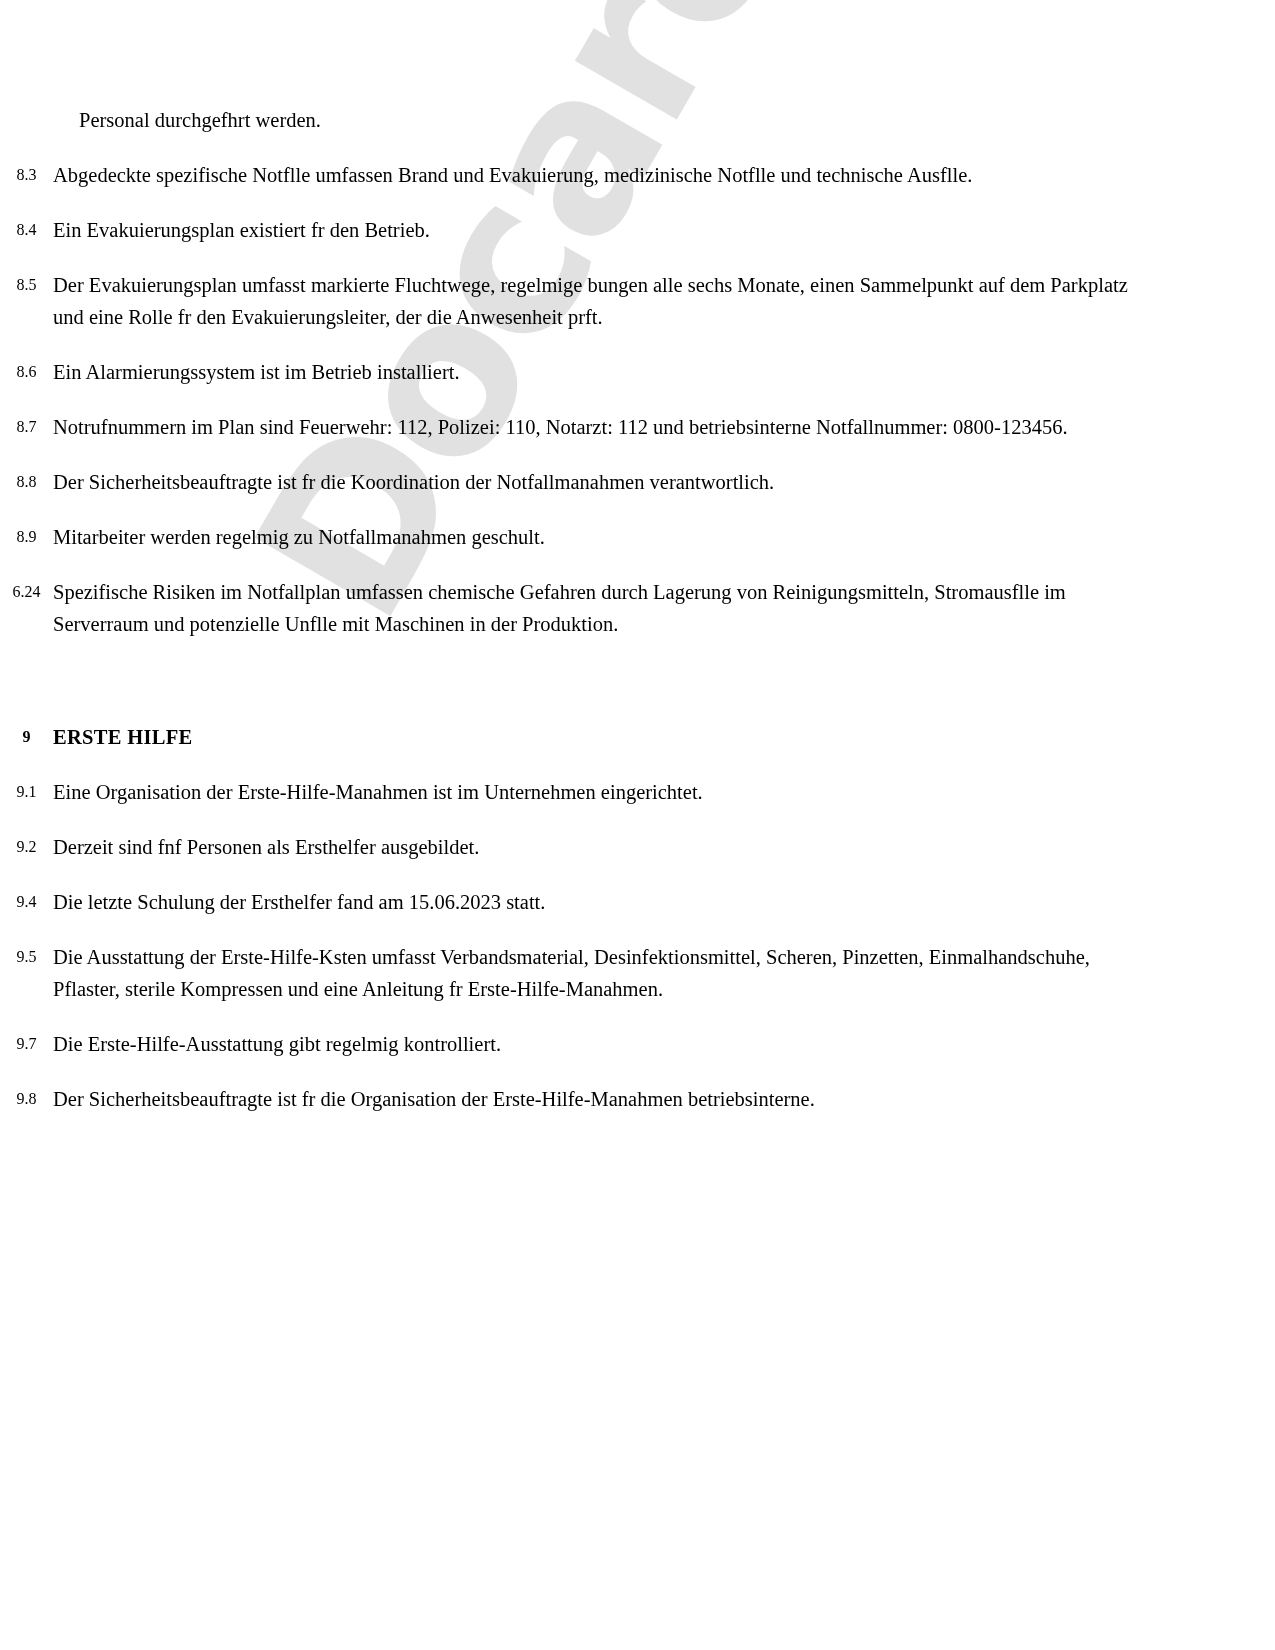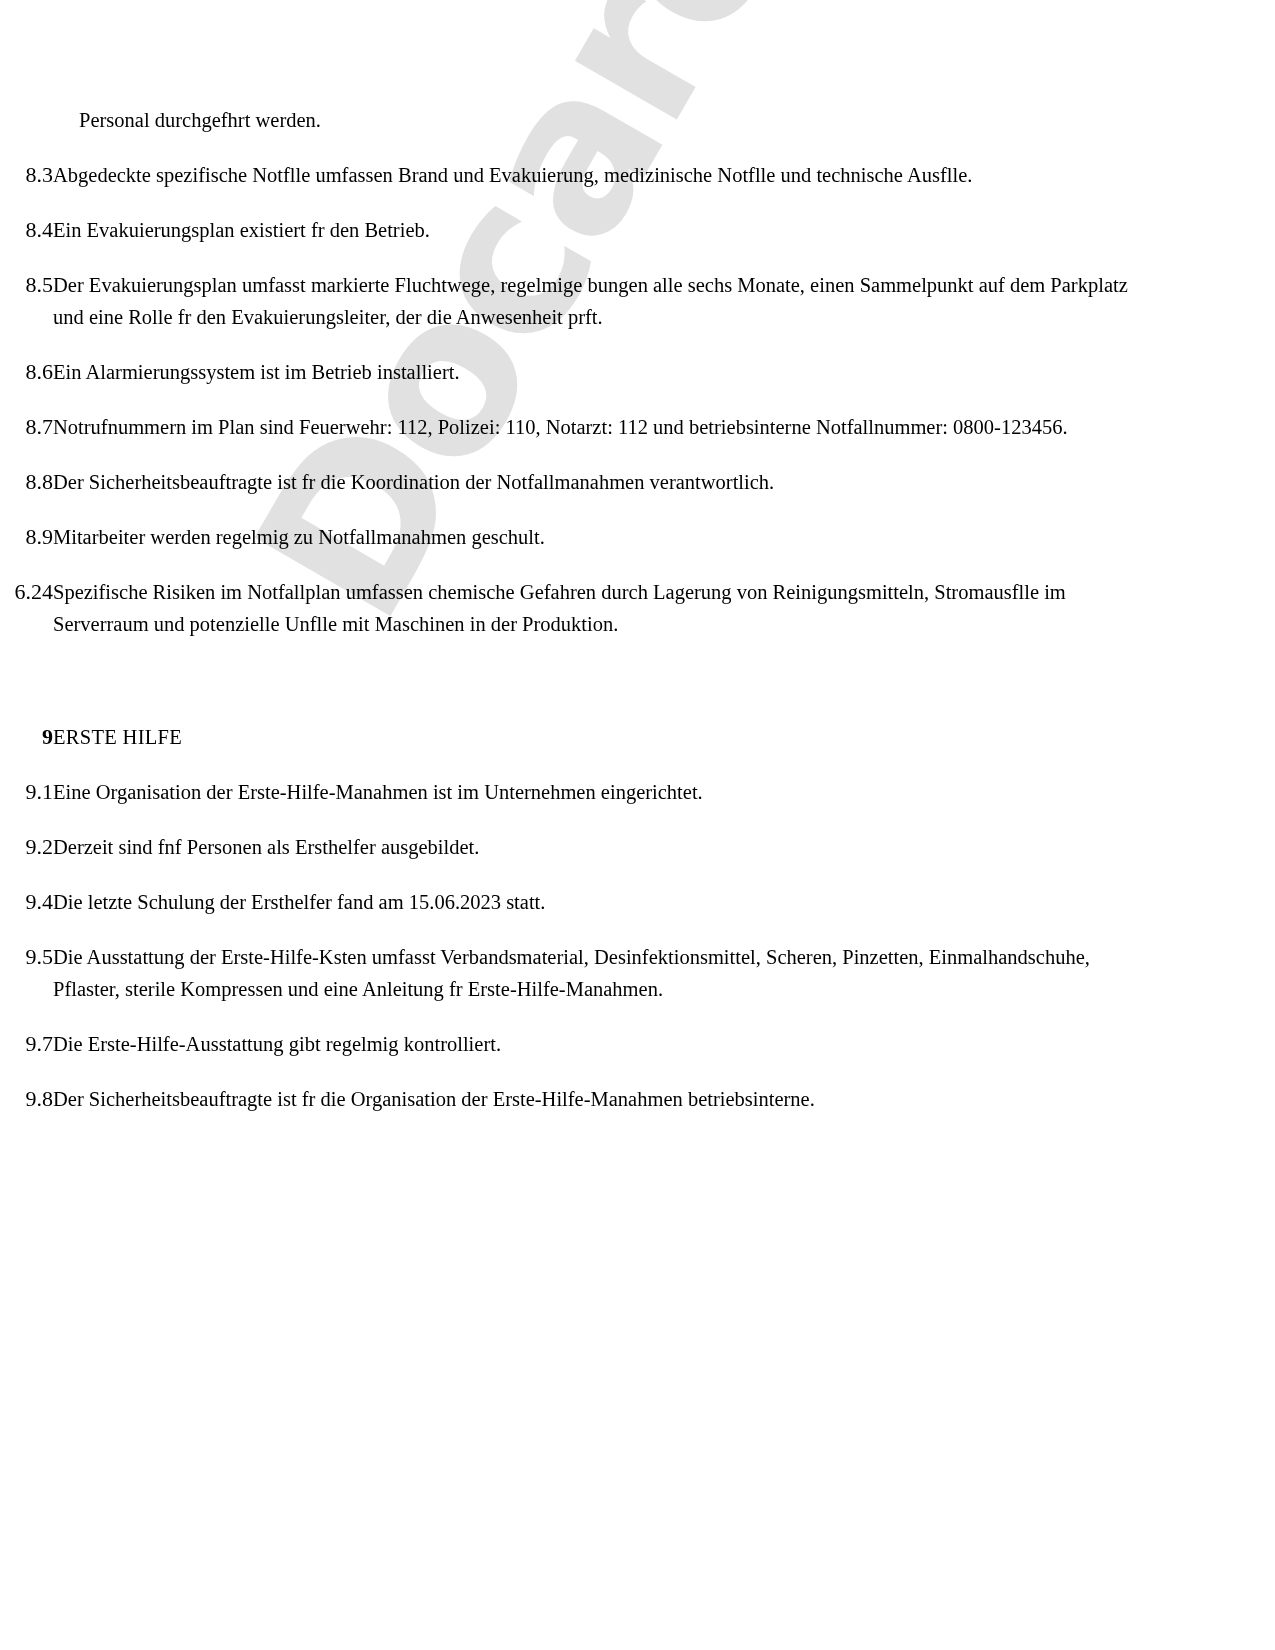--- a/index.html
+++ b/index.html
@@ -62,22 +62,22 @@
 
   
   .clause {
     display: flex;
     align-items: flex-start;
     margin: 0 0 23px 0;
   }
   .clause-num {
     flex: 0 0 auto;
     width: 53px;
-    text-align: right;
-    font-size: 22px;
+    text-align: center;
+    font-size: 16px;
     line-height: 32px;
     white-space: nowrap;
   }
   .clause-body {
     flex: 1 1 auto;
     padding-right: 120px;
     font-size: 20.5px;
     line-height: 32px;
     text-align: left;
   }
@@ -94,21 +94,21 @@
   
   .section-head {
     display: flex;
     align-items: flex-start;
     margin: 0 0 23px 0;
   }
   .section-head .clause-num {
     font-weight: bold;
   }
   .section-head .clause-body {
-    font-weight: normal;
+    font-weight: bold;
     letter-spacing: 0.3px;
   }
 
   .gap {
     height: 58px;
   }
 
   .top-gap {
     height: 104px;
   }

